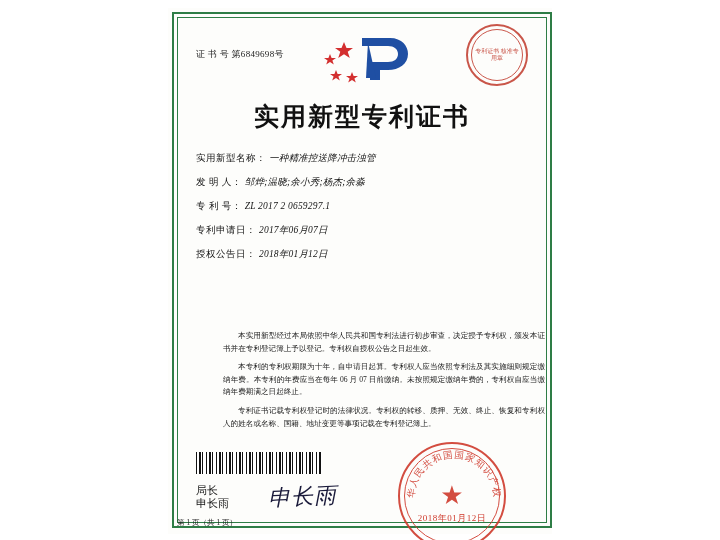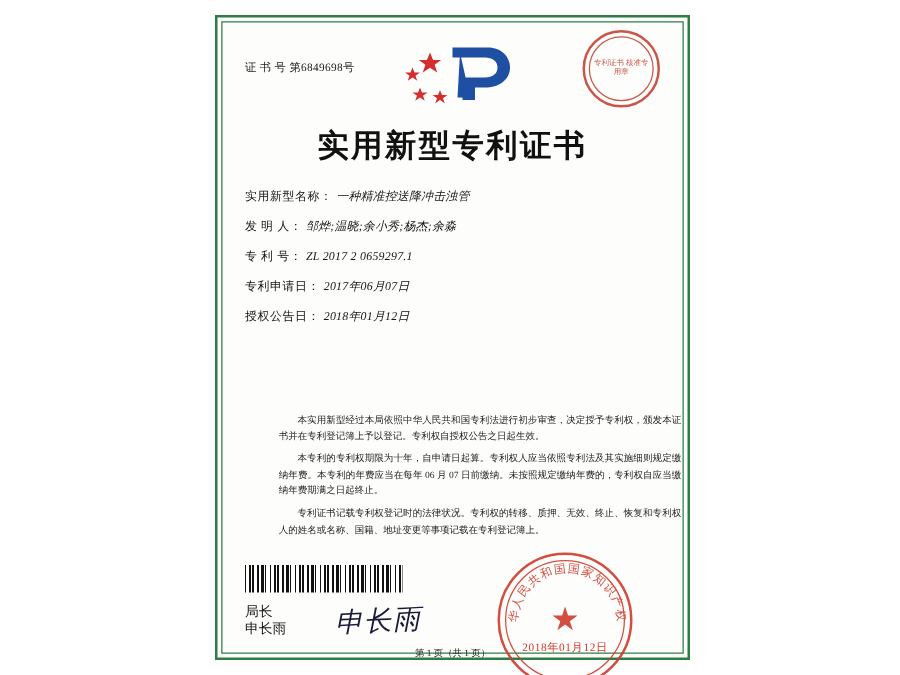--- a/index.html
+++ b/index.html
@@ -259,21 +259,21 @@
     color: #cf3a2c;
     letter-spacing: 0.5px;
   }
 
   
   .page-footer {
     position: absolute;
     left: 177px;
     top: 518px;
     width: 370px;
-    text-align: center;
+    text-align: left;
     font-size: 7.5px;
     color: #1b1b1b;
   }
 </style>
 </head>
 <body>
 
 <div id="page">
 
   <div class="sheet"></div>

